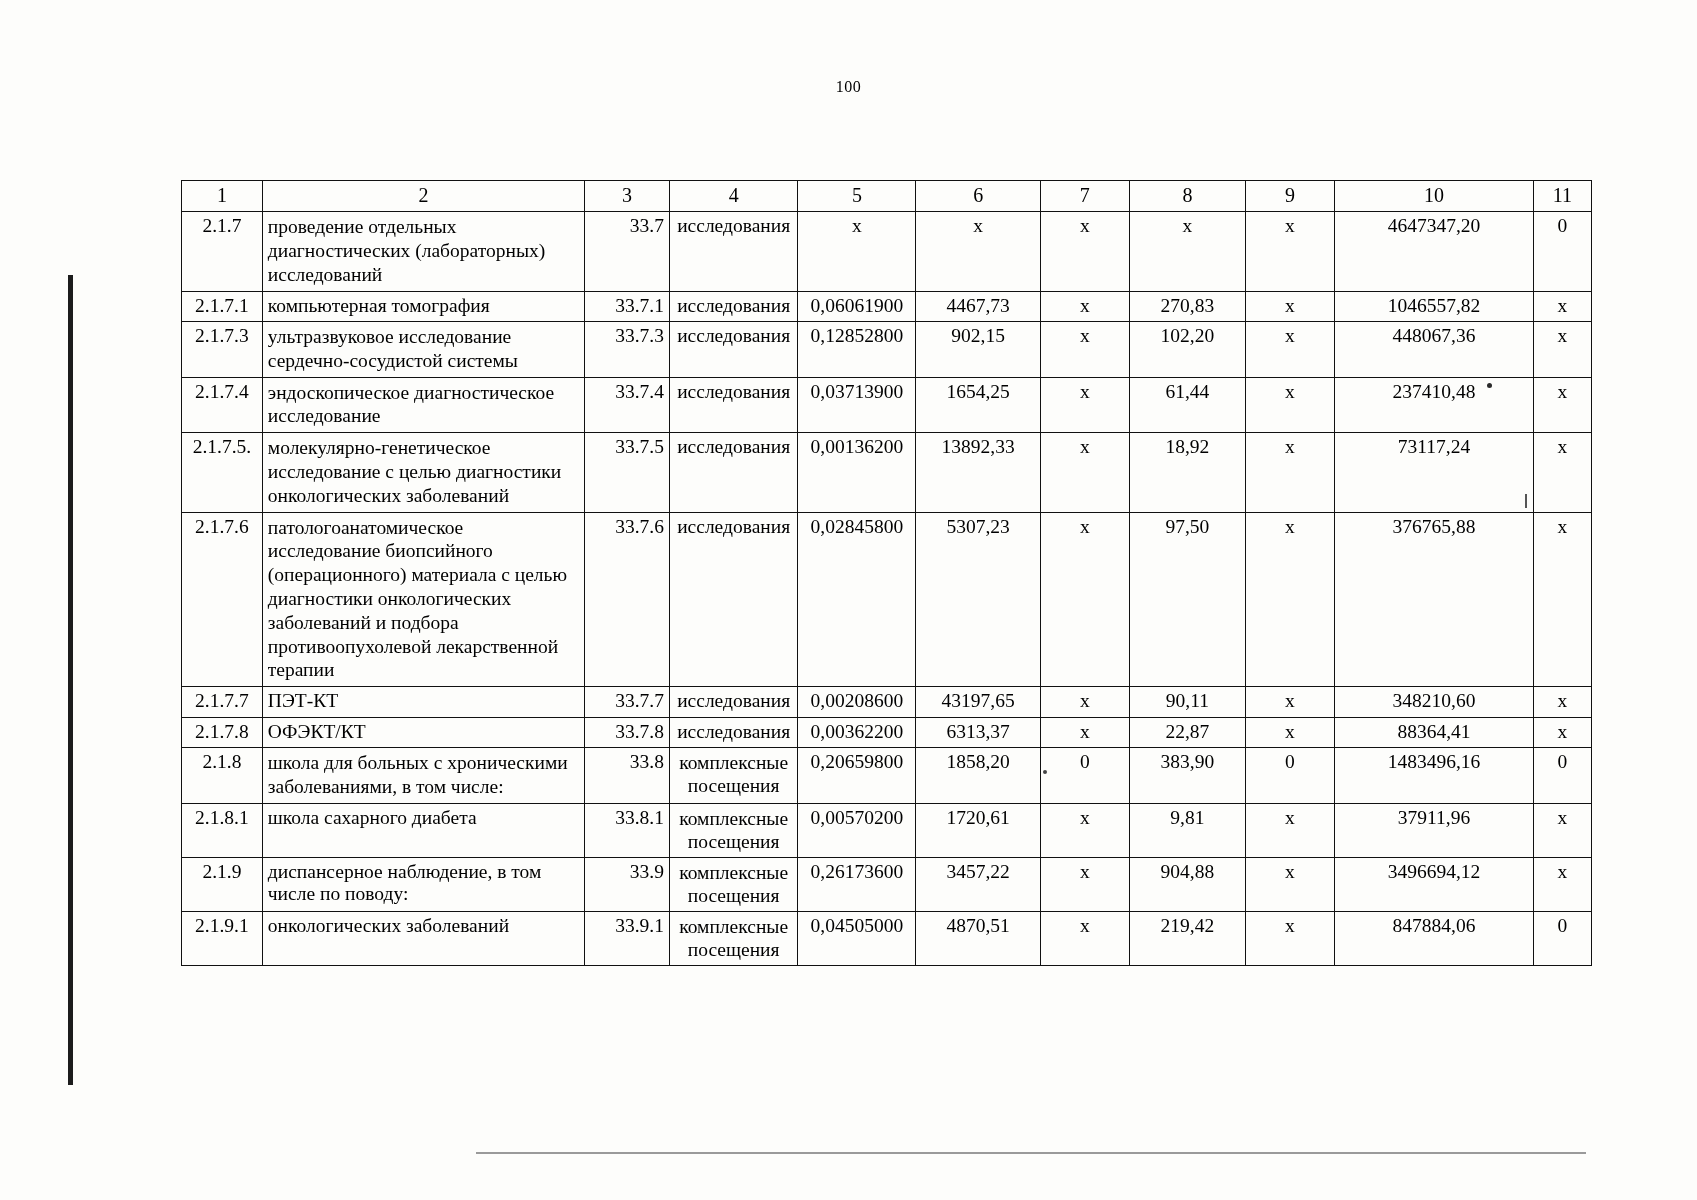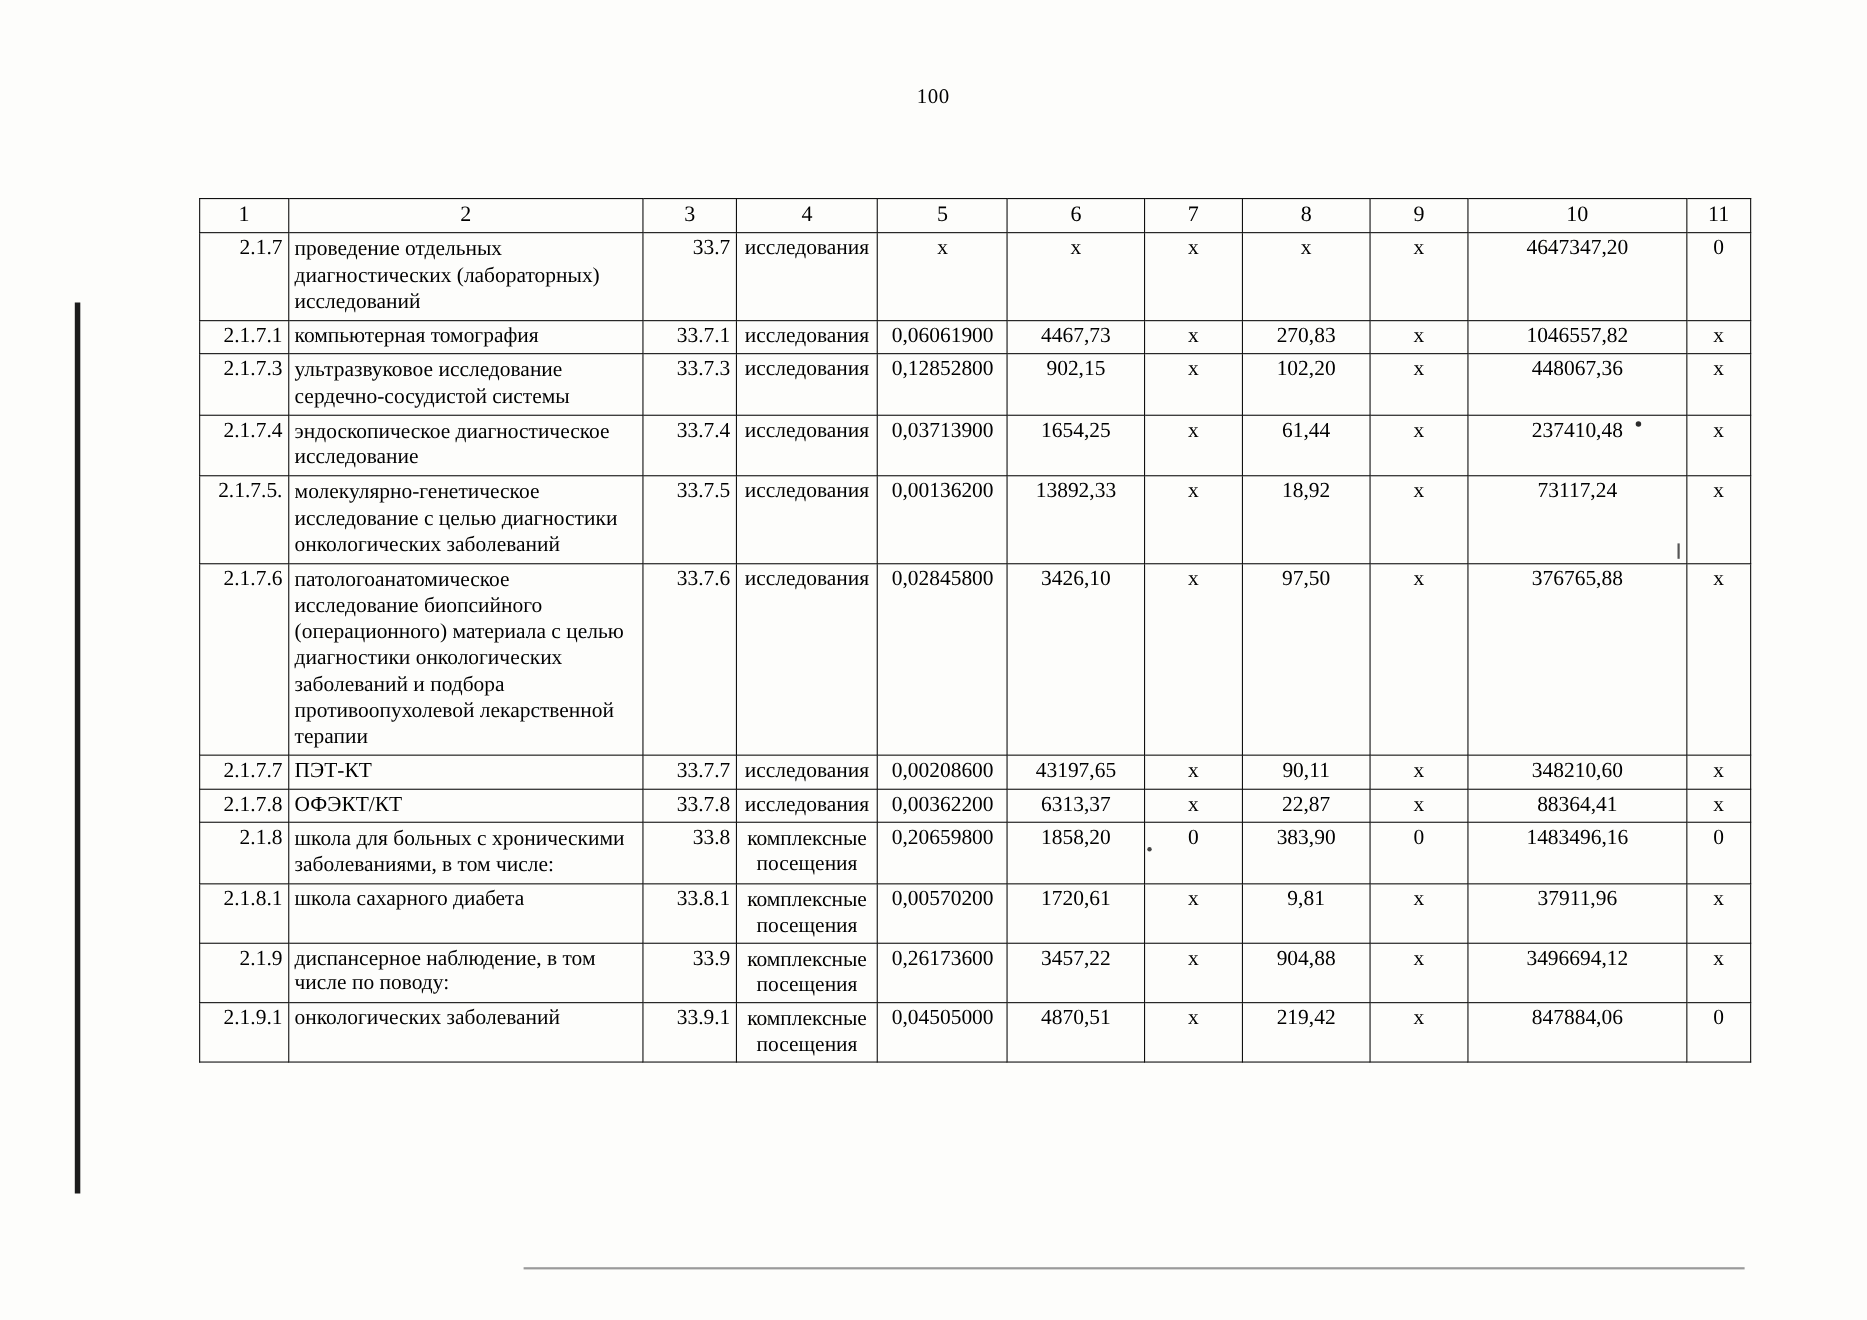--- a/index.html
+++ b/index.html
@@ -23,21 +23,21 @@
     height: 1200px;
     background: #fdfdfb;
   }
 
   .page-number {
     position: absolute;
     top: 78px;
     left: 0;
     width: 1697px;
     text-align: center;
-    font-size: 19px;
+    font-size: 16px;
     letter-spacing: 0.5px;
   }
 
   
   .margin-bar {
     position: absolute;
     left: 68px;
     top: 275px;
     width: 5px;
     height: 810px;
@@ -105,21 +105,21 @@
     font-size: 20px;
     padding-bottom: 4px;
     vertical-align: bottom;
   }
   .hdr td.hcell {
     border-left: 1.6px solid #111;
     border-right: 1.6px solid #111;
     border-top: 1.6px solid #111;
   }
 
-  .c-num   { text-align: right; white-space: nowrap; }
+  .c-num   { text-align: center; white-space: nowrap; }
   .c-name  { text-align: left; }
   .c-code  { text-align: right; white-space: nowrap; }
   .c-unit  { text-align: center; }
   .c-val   { text-align: center; white-space: nowrap; }
 
   .mid { vertical-align: middle; }
 
   
   col.w1  { width: 78px; }
   col.w2  { width: 311px; }
@@ -248,21 +248,21 @@
           <td class="c-val">73117,24</td>
           <td class="c-val mid">x</td>
         </tr>
 
         <tr>
           <td class="c-num">2.1.7.6</td>
           <td class="c-name tall">патологоанатомическое исследование биопсийного (операционного) материала с целью диагностики онкологических заболеваний и подбора противоопухолевой лекарственной терапии</td>
           <td class="c-code">33.7.6</td>
           <td class="c-unit">исследования</td>
           <td class="c-val">0,02845800</td>
-          <td class="c-val">3426,10</td>
+          <td class="c-val">5307,23</td>
           <td class="c-val">x</td>
           <td class="c-val">97,50</td>
           <td class="c-val">x</td>
           <td class="c-val">376765,88</td>
           <td class="c-val">x</td>
         </tr>
 
         <tr>
           <td class="c-num">2.1.7.7</td>
           <td class="c-name">ПЭТ-КТ</td>

